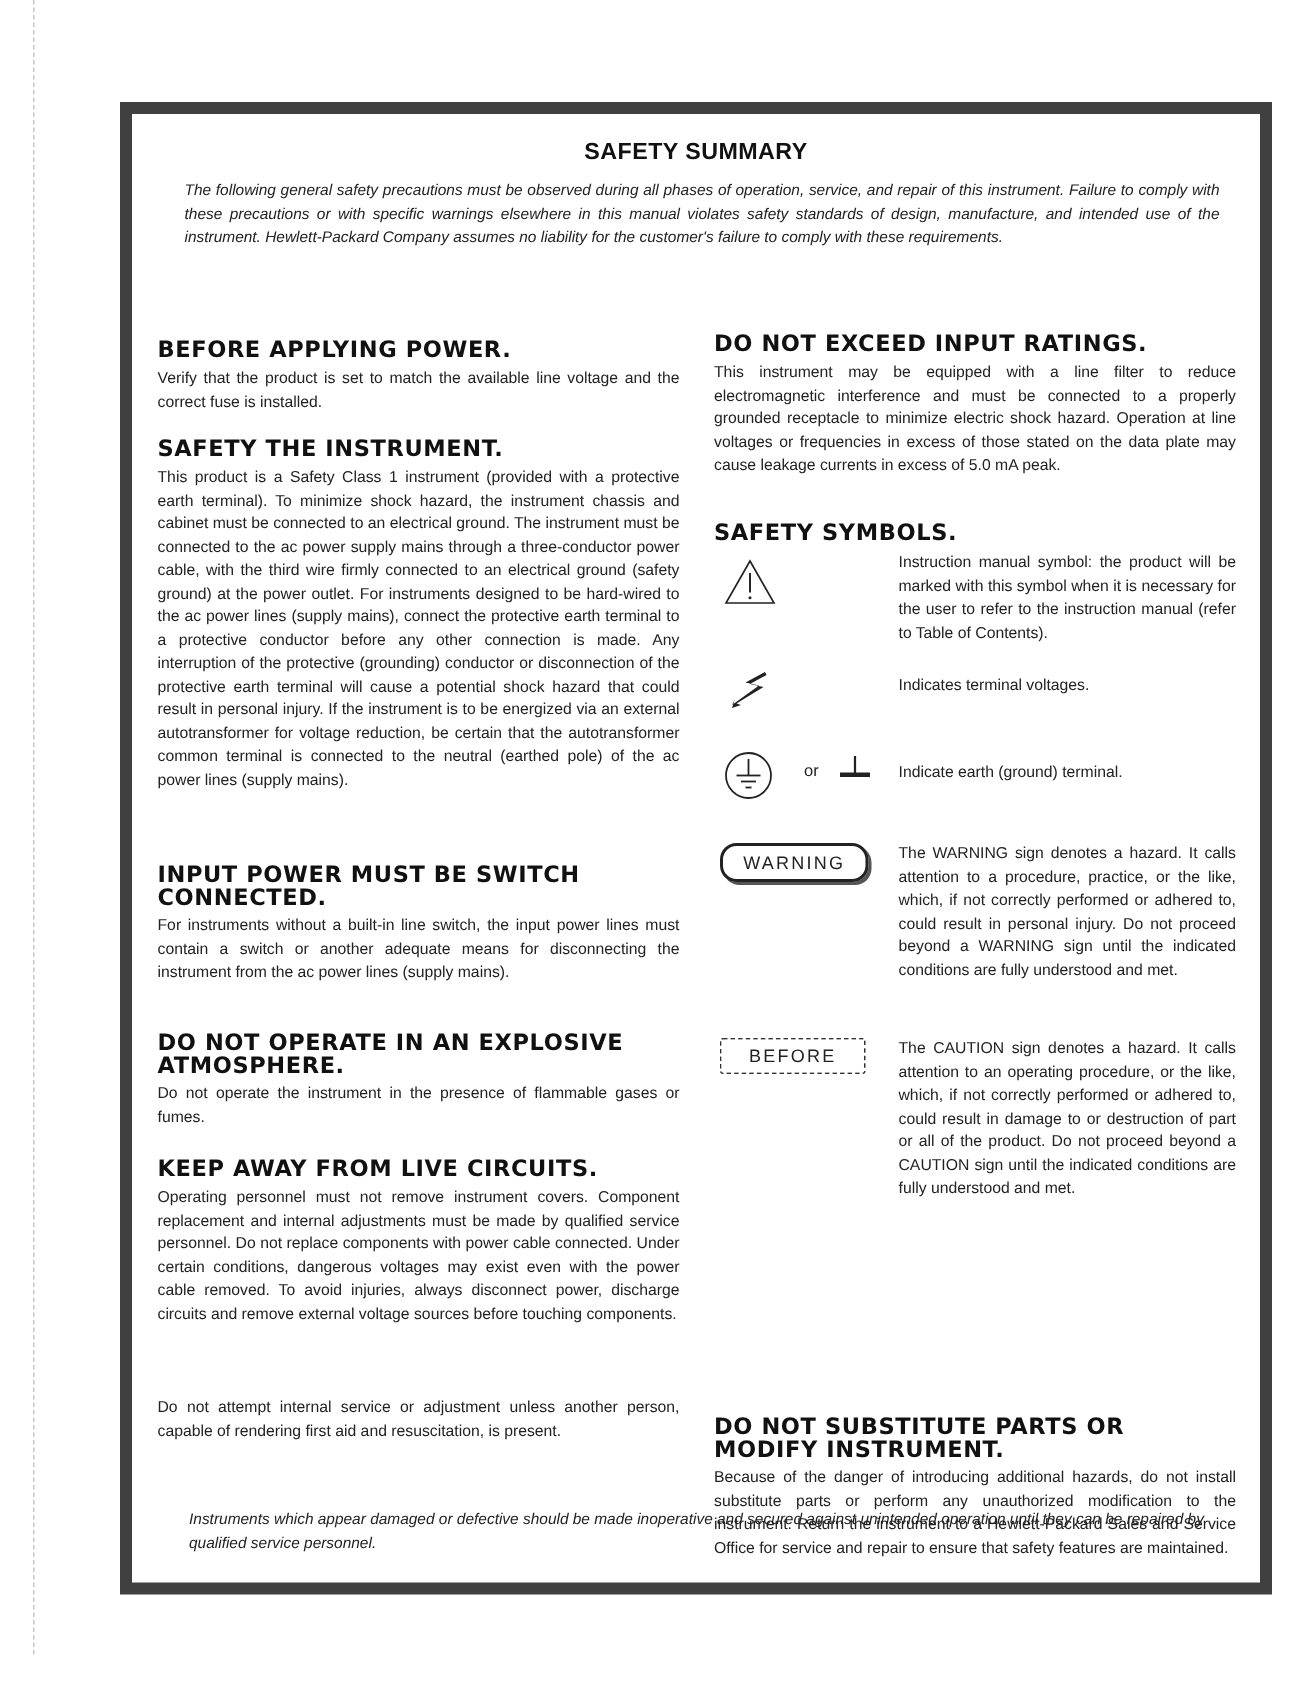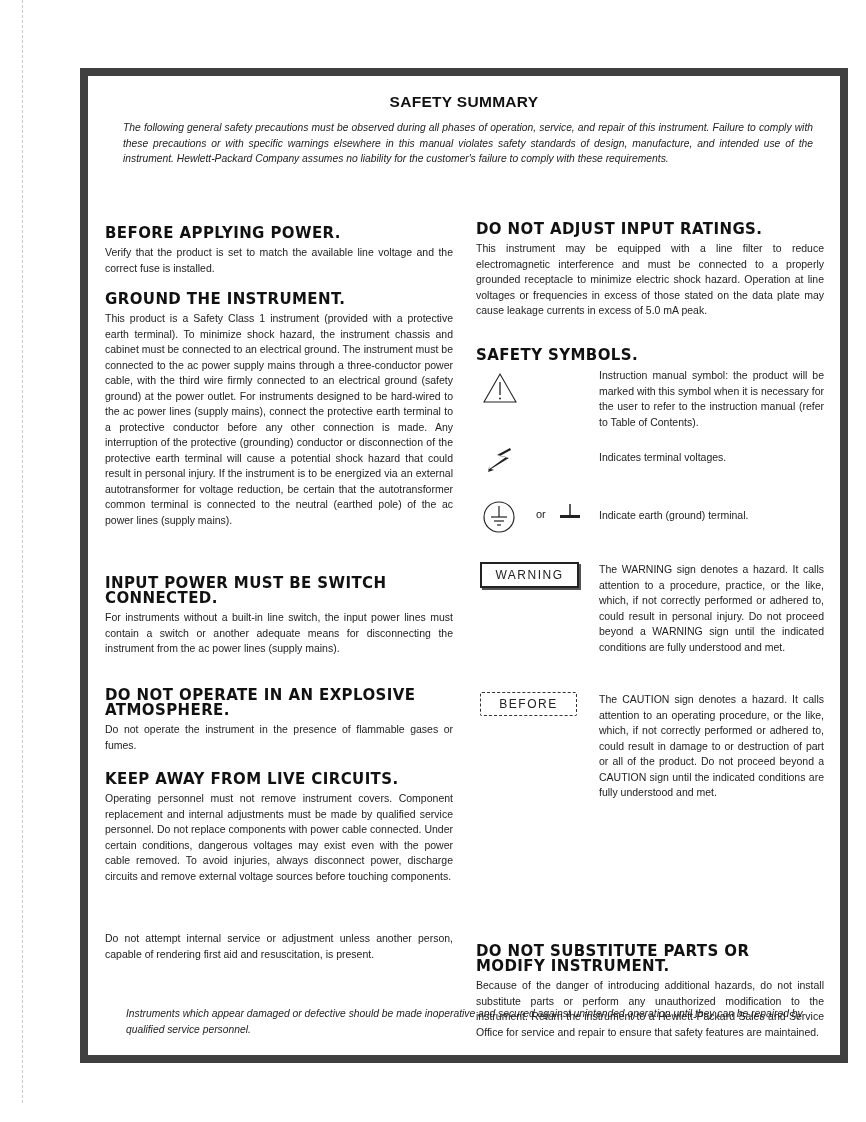--- a/index.html
+++ b/index.html
@@ -38,21 +38,21 @@
     .section { position: absolute; left: 0; width: 100%; }
     .sym-row { position: absolute; left: 0; width: 100%; }
     .sym-icon { position: absolute; left: 0; }
     .sym-text {
       position: absolute; left: 123px; width: 225px;
       font-size: 10.5px; line-height: 15.5px; text-align: justify; color: #222;
     }
     .or-label { position: absolute; font-size: 11px; color: #222; }
     .warning-box {
       position: absolute; left: 4px; top: 0; width: 95px; height: 22px;
-      border: 2px solid #222; border-radius: 0; box-shadow: 2px 2px 0 #555;
+      border: 2px solid #222; border-radius: 11px; box-shadow: 2px 2px 0 #555;
       font-size: 12px; letter-spacing: 1.5px; text-align: center; line-height: 22px;
       color: #222;
     }
     .caution-box {
       position: absolute; left: 4px; top: 0; width: 95px; height: 22px;
       border: 1.5px dashed #333; border-radius: 2px;
       font-size: 12px; letter-spacing: 1.5px; text-align: center; line-height: 22px;
       color: #222;
     }
     .footer {
@@ -68,21 +68,21 @@
 <div class="frame">
   <div class="title">SAFETY SUMMARY</div>
   <div class="intro">The following general safety precautions must be observed during all phases of operation, service, and repair of this instrument. Failure to comply with these precautions or with specific warnings elsewhere in this manual violates safety standards of design, manufacture, and intended use of the instrument. Hewlett-Packard Company assumes no liability for the customer's failure to comply with these requirements.</div>
 
   <div class="col col-left">
     <div class="section" style="top:0px;">
       <h2>BEFORE APPLYING POWER.</h2>
       <p class="body">Verify that the product is set to match the available line voltage and the correct fuse is installed.</p>
     </div>
     <div class="section" style="top:66px;">
-      <h2>GROUND THE INSTRUMENT.</h2>
+      <h2>SAFETY THE INSTRUMENT.</h2>
       <p class="body">This product is a Safety Class 1 instrument (provided with a protective earth terminal). To minimize shock hazard, the instrument chassis and cabinet must be connected to an electrical ground. The instrument must be connected to the ac power supply mains through a three-conductor power cable, with the third wire firmly connected to an electrical ground (safety ground) at the power outlet. For instruments designed to be hard-wired to the ac power lines (supply mains), connect the protective earth terminal to a protective conductor before any other connection is made. Any interruption of the protective (grounding) conductor or disconnection of the protective earth terminal will cause a potential shock hazard that could result in personal injury. If the instrument is to be energized via an external autotransformer for voltage reduction, be certain that the autotransformer common terminal is connected to the neutral (earthed pole) of the ac power lines (supply mains).</p>
     </div>
     <div class="section" style="top:350px;">
       <h2>INPUT POWER MUST BE SWITCH CONNECTED.</h2>
       <p class="body">For instruments without a built-in line switch, the input power lines must contain a switch or another adequate means for disconnecting the instrument from the ac power lines (supply mains).</p>
     </div>
     <div class="section" style="top:462px;">
       <h2>DO NOT OPERATE IN AN EXPLOSIVE ATMOSPHERE.</h2>
       <p class="body">Do not operate the instrument in the presence of flammable gases or fumes.</p>
     </div>
@@ -90,21 +90,21 @@
       <h2>KEEP AWAY FROM LIVE CIRCUITS.</h2>
       <p class="body">Operating personnel must not remove instrument covers. Component replacement and internal adjustments must be made by qualified service personnel. Do not replace components with power cable connected. Under certain conditions, dangerous voltages may exist even with the power cable removed. To avoid injuries, always disconnect power, discharge circuits and remove external voltage sources before touching components.</p>
     </div>
     <div class="section" style="top:701px;">
       <p class="body">Do not attempt internal service or adjustment unless another person, capable of rendering first aid and resuscitation, is present.</p>
     </div>
   </div>
 
   <div class="col col-right">
     <div class="section" style="top:-4px;">
-      <h2>DO NOT ADJUST INPUT RATINGS.</h2>
+      <h2>DO NOT EXCEED INPUT RATINGS.</h2>
       <p class="body">This instrument may be equipped with a line filter to reduce electromagnetic interference and must be connected to a properly grounded receptacle to minimize electric shock hazard. Operation at line voltages or frequencies in excess of those stated on the data plate may cause leakage currents in excess of 5.0 mA peak.</p>
     </div>
 
     <div class="section" style="top:122px;">
       <h2>SAFETY SYMBOLS.</h2>
 
       <div class="sym-row" style="top:20px;">
         <span class="sym-icon" style="left:6px; top:4px;">
           <svg width="36" height="32" viewBox="0 0 36 32">
             <polygon points="18,2 34,30 2,30" fill="none" stroke="#222" stroke-width="1.1"></polygon>

